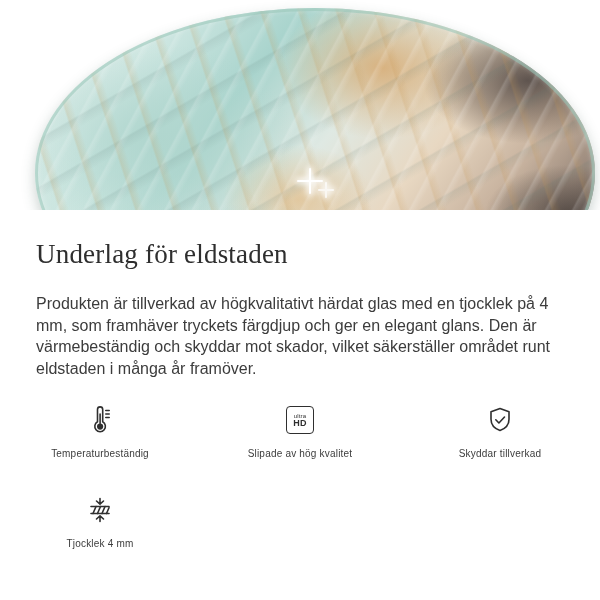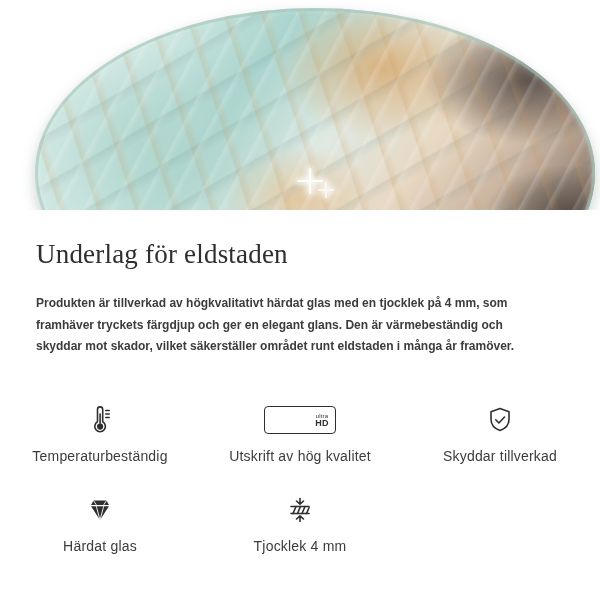--- a/index.html
+++ b/index.html
@@ -102,24 +102,23 @@
     line-height: 33px;
     color: #2e2e2e;
     font-weight: 400;
     margin: 28px 0 0 36px;
     letter-spacing: 0.2px;
   }
   .headline .line2 { display: block; }
   .body-text {
     width: 516px;
     margin: 22px 0 0 36px;
-    font-size: 12px;
+    font-size: 16px;
     line-height: 21.5px;
     color: #3c3c3c;
-    font-weight: bold;
   }
 
   
   .features {
     position: absolute;
     left: 0;
     top: 398px;
     width: 600px;
     display: grid;
     grid-template-columns: repeat(3, 1fr);
@@ -133,36 +132,35 @@
     justify-content: flex-start;
   }
   .feature-icon {
     height: 44px;
     display: flex;
     align-items: center;
     justify-content: center;
   }
   .feature-label {
     margin-top: 6px;
-    font-size: 14px;
+    font-size: 10px;
     color: #3c3c3c;
     text-align: center;
     letter-spacing: 0.2px;
   }
   svg { display: block; }
   .ico-stroke { stroke: #2f2f2f; fill: none; stroke-width: 1.6; stroke-linecap: round; stroke-linejoin: round; }
   .ico-fill { fill: #2f2f2f; }
   .hd-box {
     width: 26px; height: 26px;
     border: 1.6px solid #2f2f2f;
     border-radius: 4px;
     display: flex; flex-direction: column;
     align-items: center; justify-content: center;
     line-height: 1;
-    padding-left: 44px;
   }
   .hd-top { font-size: 6px; color: #2f2f2f; letter-spacing: .2px; }
   .hd-bot { font-size: 9px; font-weight: bold; color: #2f2f2f; letter-spacing: .2px; }
 </style>
 </head>
 <body>
 
 <div class="page">
 
   <div class="hero">
@@ -196,44 +194,33 @@
       <div class="feature-label">Temperaturbeständig</div>
     </div>
 
     <div class="feature">
       <div class="feature-icon">
         <div class="hd-box">
           <span class="hd-top">ultra</span>
           <span class="hd-bot">HD</span>
         </div>
       </div>
-      <div class="feature-label">Utskrift av hög kvalitet</div>
+      <div class="feature-label">Slipade av hög kvalitet</div>
     </div>
 
     <div class="feature">
       <div class="feature-icon">
         <svg width="40" height="40" viewBox="0 0 40 40">
           <path class="ico-stroke" d="M20 8.5l9 3.3v7.4c0 5.6-3.8 9.4-9 11.3-5.2-1.9-9-5.7-9-11.3v-7.4z"></path>
           <path class="ico-stroke" d="M15.8 19.8l3.1 3.2 5.6-6"></path>
         </svg>
       </div>
       <div class="feature-label">Skyddar tillverkad</div>
     </div>
 
-    <div class="feature">
-      <div class="feature-icon">
-        <svg width="40" height="40" viewBox="0 0 40 40">
-          <path class="ico-fill" d="M11 16.2h18L20 30z"></path>
-          <path class="ico-fill" d="M13.5 10.5h13l2.5 4.4H11z"></path>
-          <path d="M16.3 16.2L20 30M23.7 16.2L20 30" stroke="#ffffff" stroke-width="0.9" fill="none"></path>
-          <path d="M13.5 10.5l2.8 4.4M26.5 10.5l-2.8 4.4" stroke="#ffffff" stroke-width="0.9" fill="none"></path>
-        </svg>
-      </div>
-      <div class="feature-label">Härdat glas</div>
-    </div>
 
 
     <div class="feature">
       <div class="feature-icon">
         <svg width="40" height="40" viewBox="0 0 40 40">
           <path class="ico-stroke" d="M20 8.5v5.5M16.5 11l3.5 3.2 3.5-3.2"></path>
           <path class="ico-stroke" d="M11 16.5h18"></path>
           <path class="ico-stroke" d="M11 23.5h18"></path>
           <path class="ico-stroke" d="M13 23.5l3-7M17.5 23.5l3-7M22 23.5l3-7M26.5 23.5l2.5-5.8"></path>
           <path class="ico-stroke" d="M20 31.5V26M16.5 29l3.5-3.2 3.5 3.2"></path>

